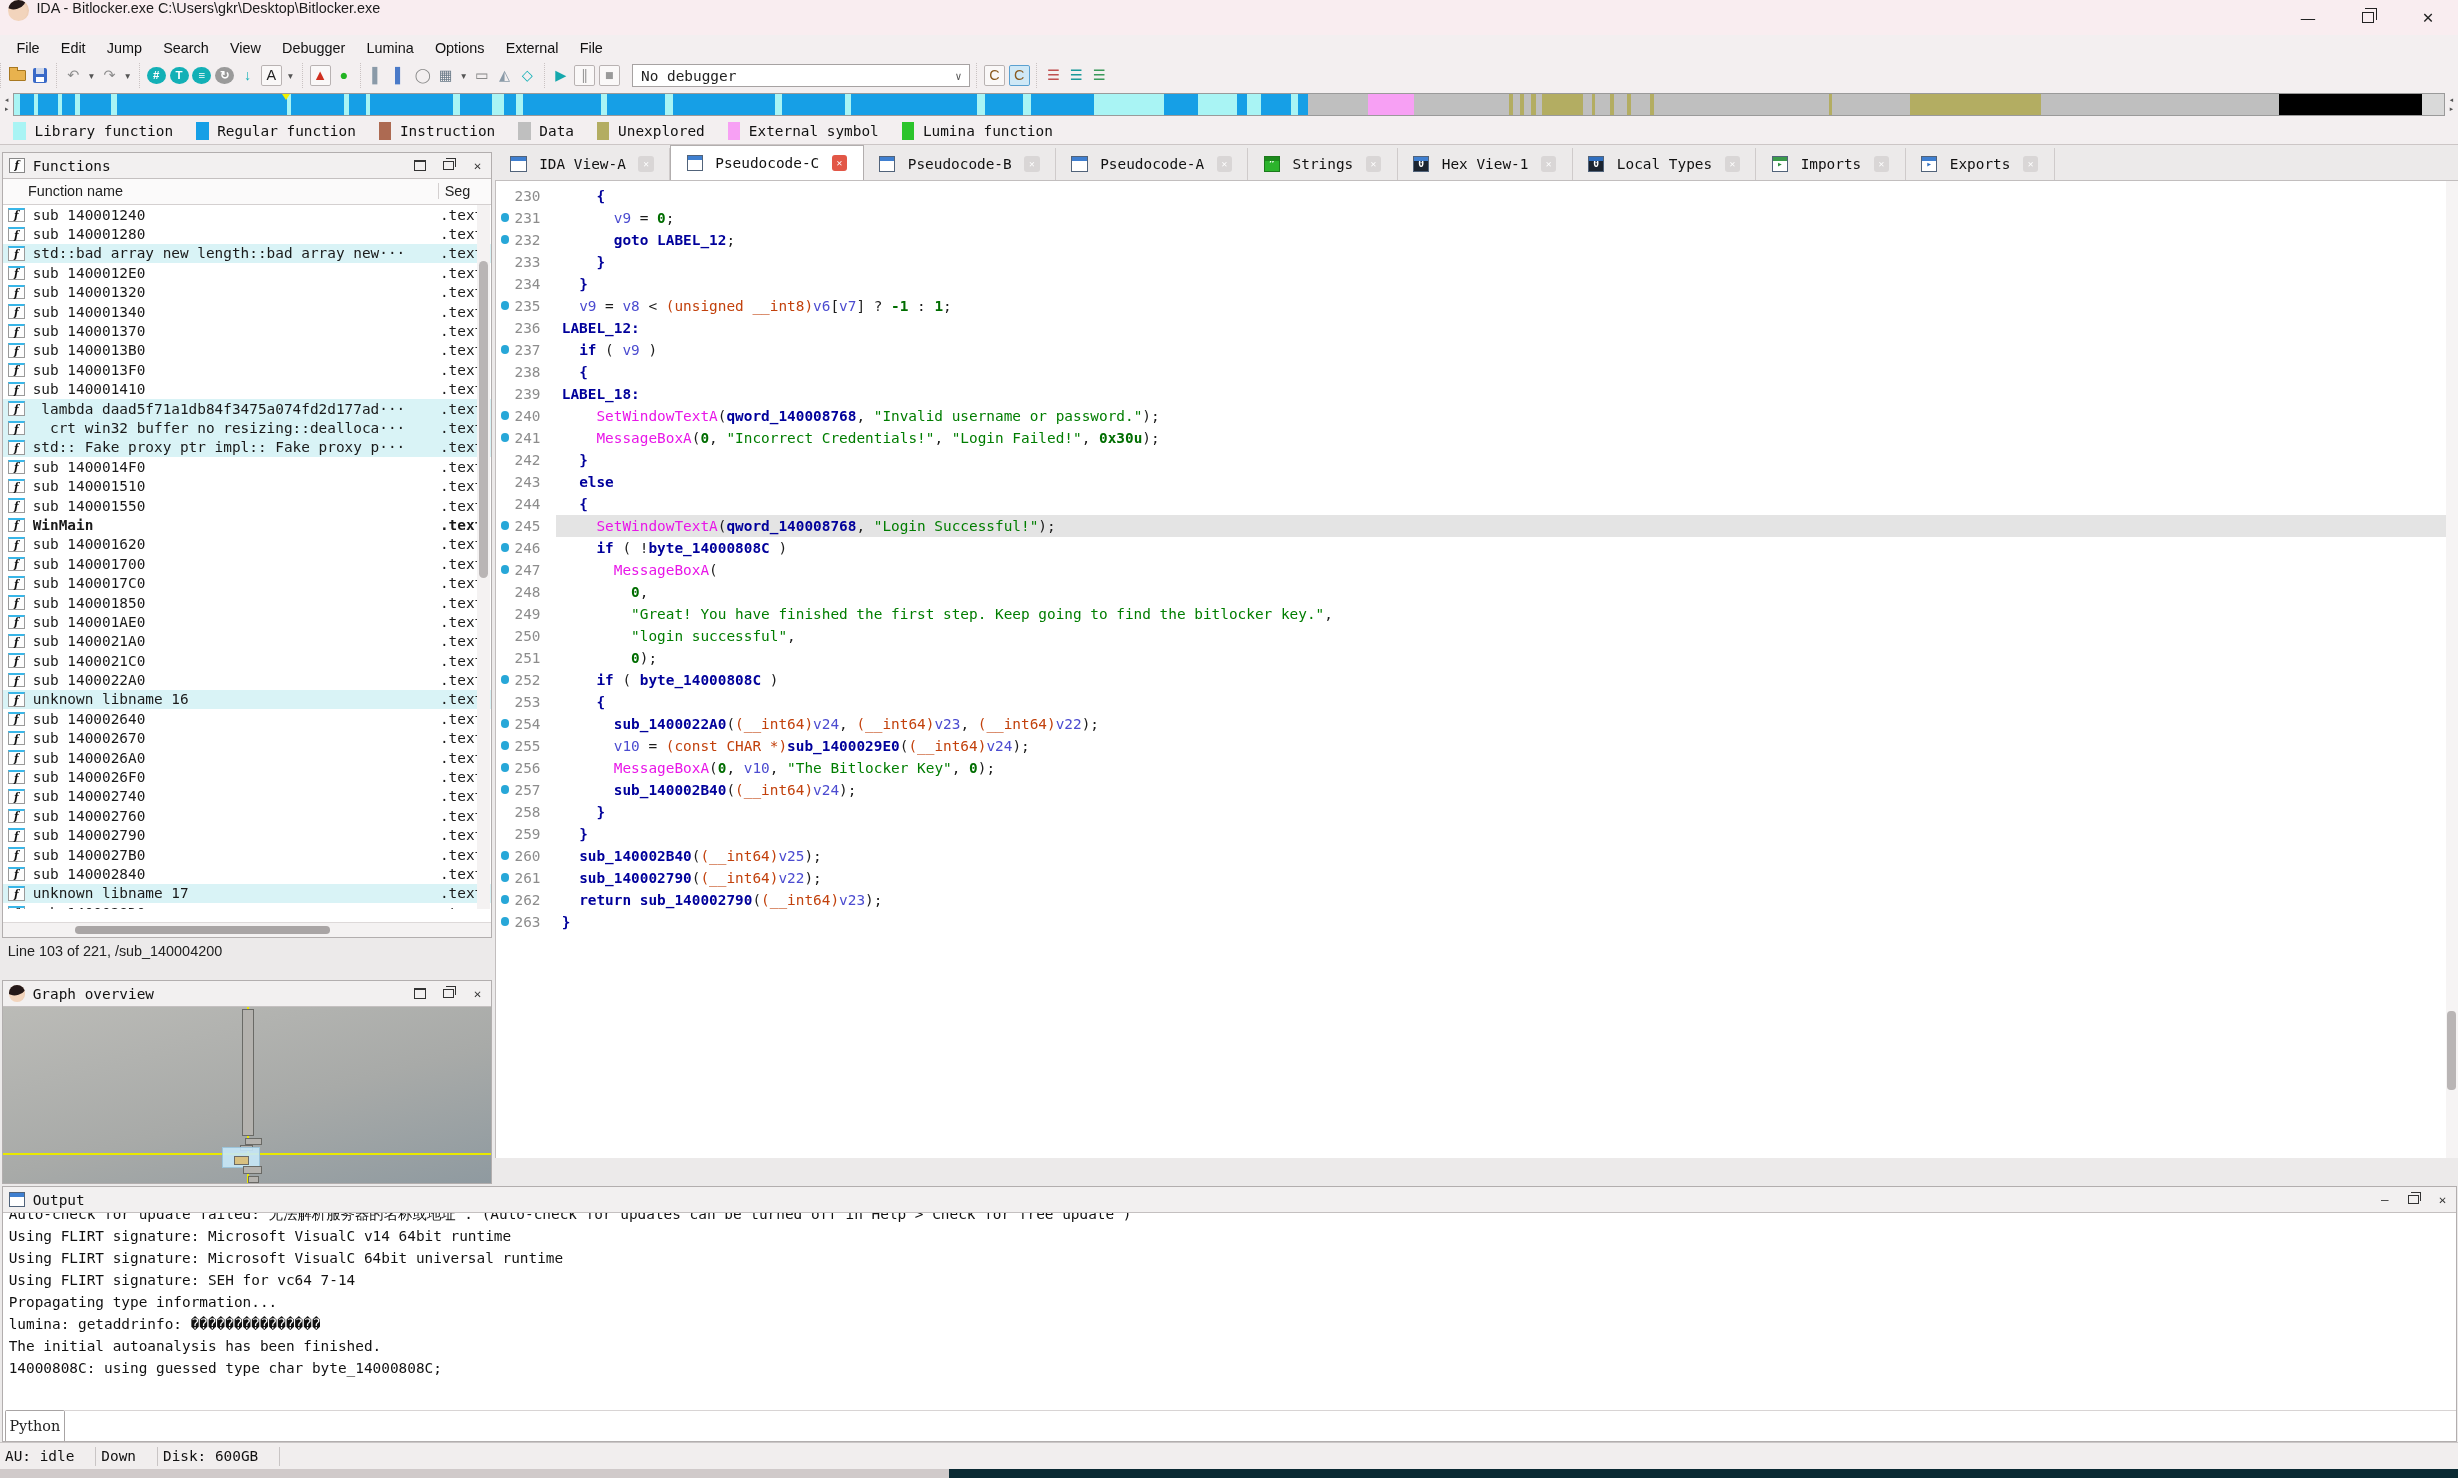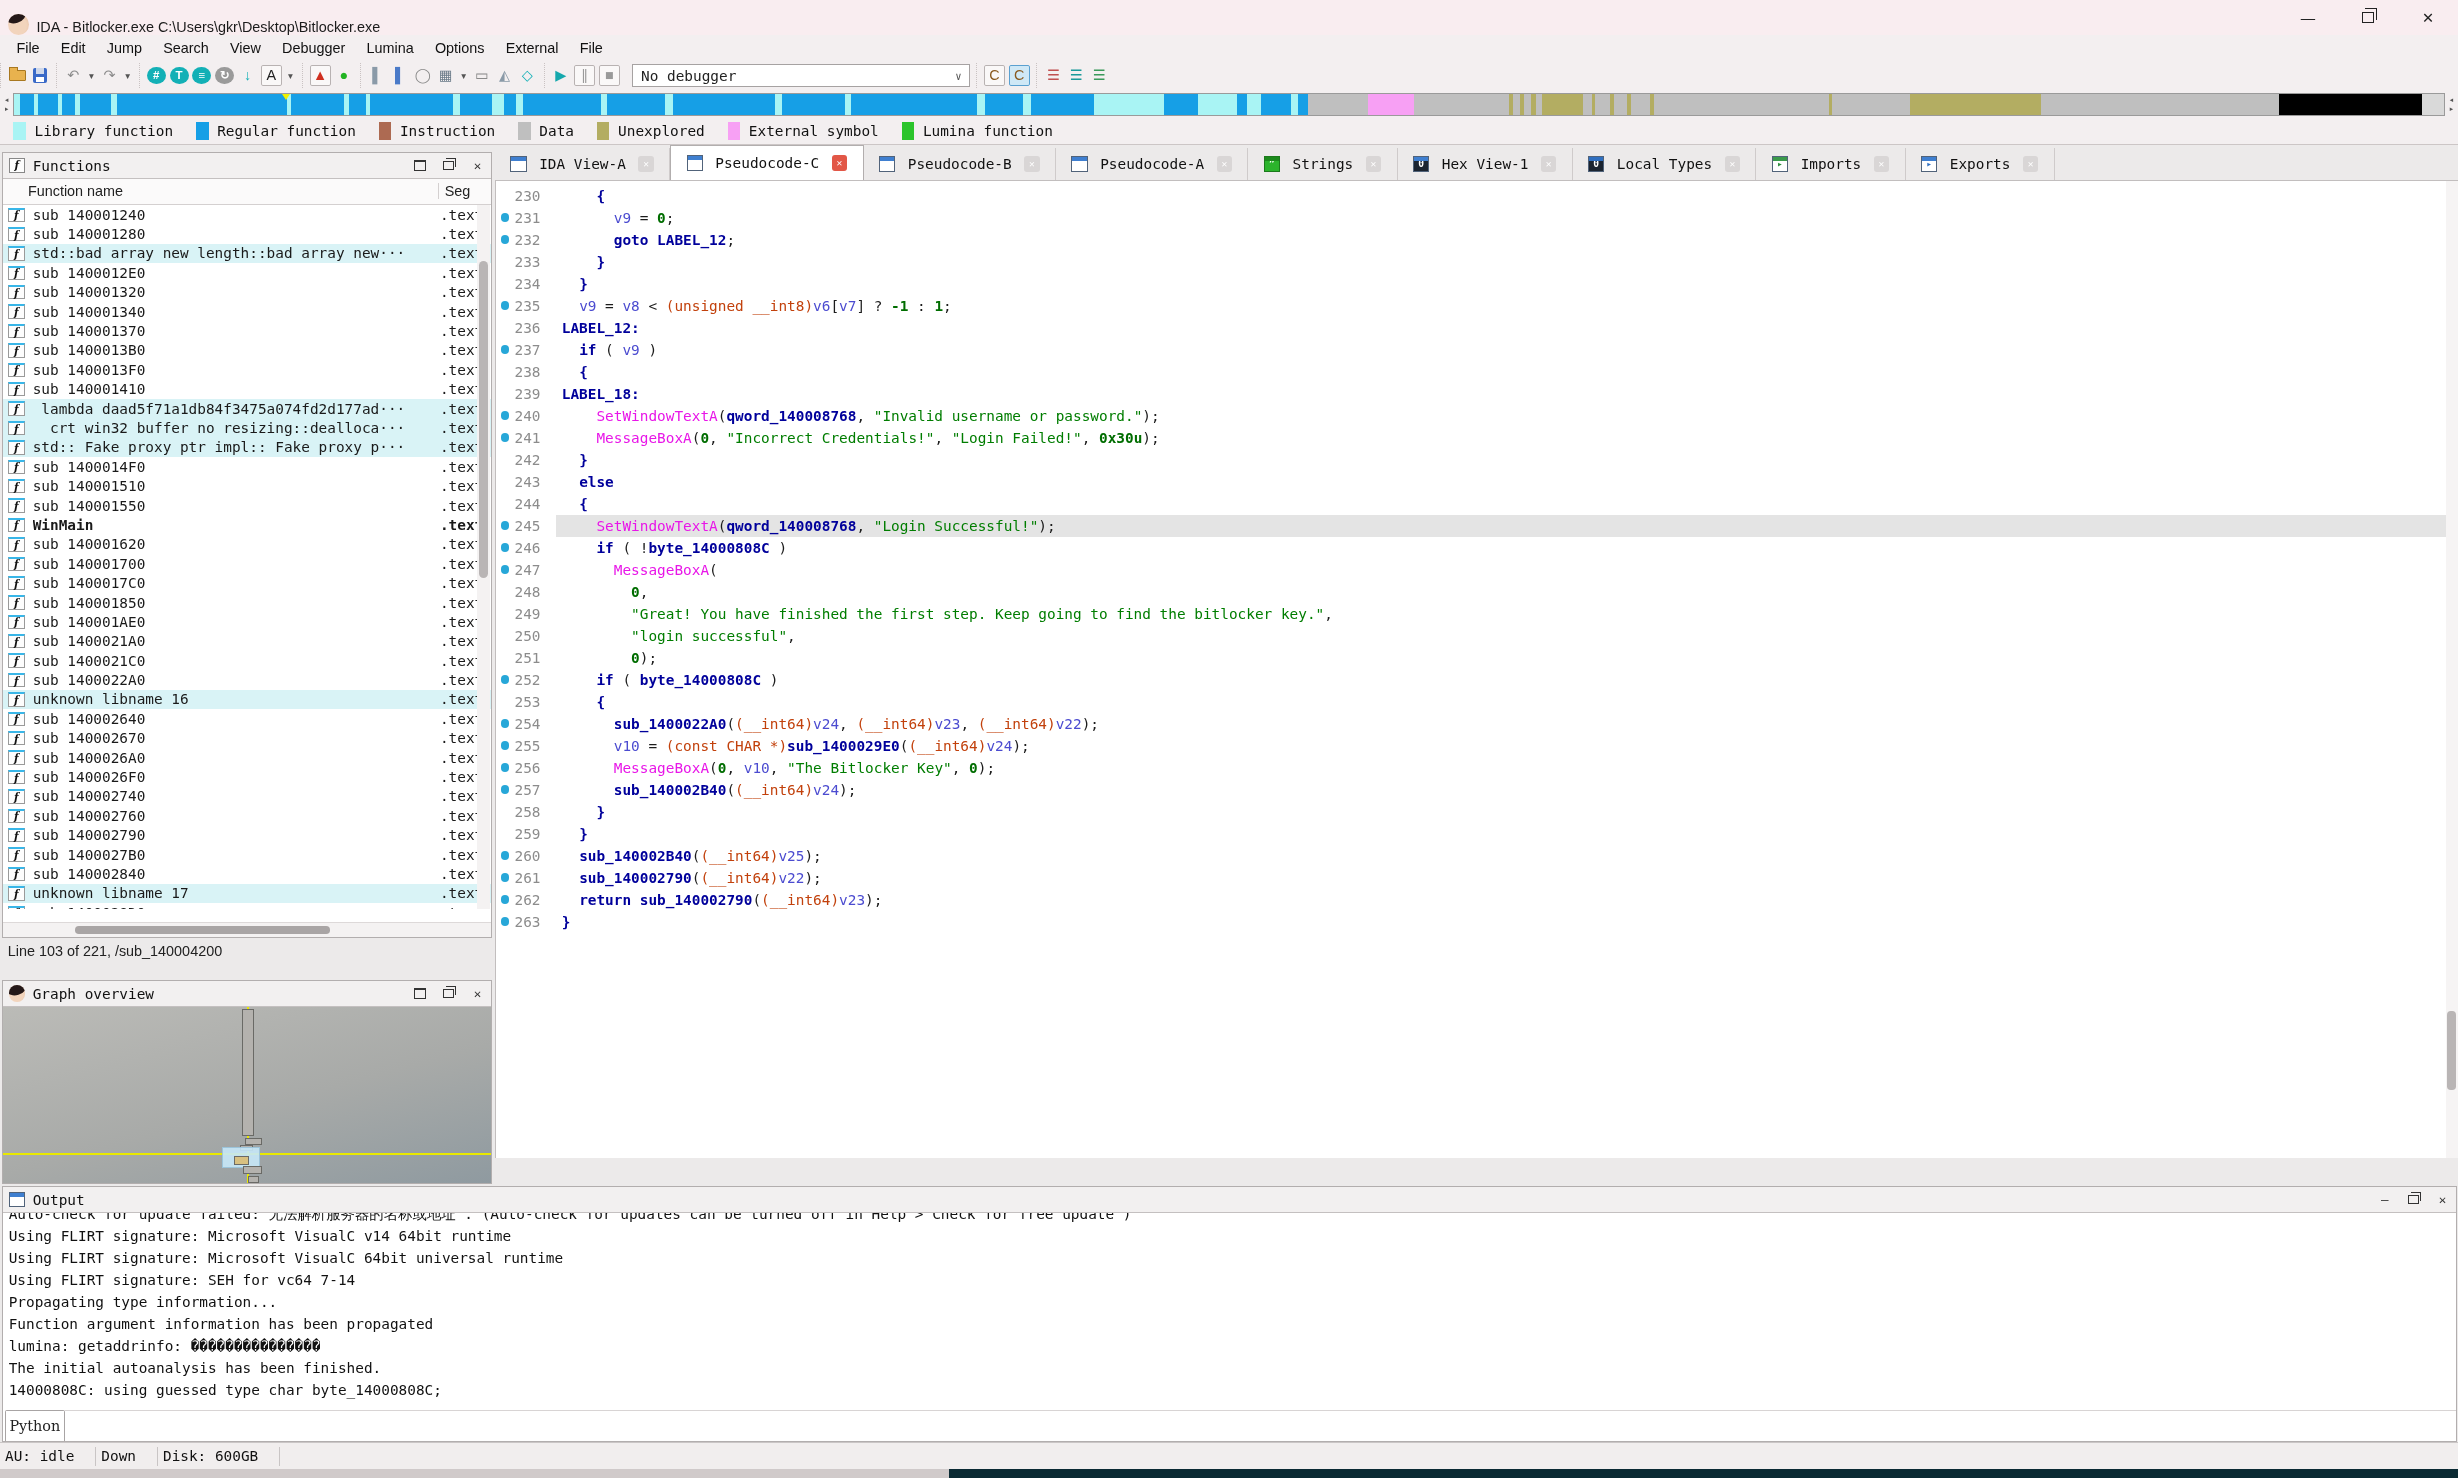--- a/index.html
+++ b/index.html
@@ -2,21 +2,21 @@
 <html><head>
 <meta charset="utf-8">
 <style>
   * { margin:0; padding:0; box-sizing:border-box; }
   html,body { width:2458px; height:1479px; overflow:hidden; background:#eceaea;
               font-family:"Liberation Sans", sans-serif; }
   #app { position:relative; width:2458px; height:1479px; background:#eceaea; }
 
   
   #titlebar { position:absolute; left:0; top:0; width:2458px; height:35px;
-              background:#f9edf0; display:flex; align-items:flex-end; }
+              background:#f9edf0; display:flex; align-items:flex-start; }
   .ida-logo { width:21px; height:21px; margin:0 7.7px 0 7.7px; border-radius:50%;
               background:radial-gradient(circle at 45% 55%, #f2d4bc 55%, #e0b89c 100%);
               position:relative; overflow:hidden; }
   .ida-logo::before { content:""; position:absolute; left:-2.9px; top:-5.8px; width:21px; height:15.4px;
               background:#241818; border-radius:50%; transform:rotate(-18deg); }
   #window-title { font-size:14.4px; color:#1b1b1b; }
   #win-controls { margin-left:auto; display:flex; height:100%; }
   .wbtn { width:60px; height:100%; display:flex; align-items:center; justify-content:center;
           font-size:14.4px; color:#222; }
   .restore-ico { width:11.5px; height:11.5px; border:1.4px solid #222; position:relative; background:#f9edf0;}
@@ -724,21 +724,20 @@
         <span class="pt-btn">✕</span>
       </span>
     </div>
     <div id="output-body">
       <div id="outlines">
           <div class="oline">Auto-check for update failed: 无法解析服务器的名称或地址 . (Auto-check for updates can be turned off in Help &gt; Check for free update )</div>
           <div class="oline">Using FLIRT signature: Microsoft VisualC v14 64bit runtime</div>
           <div class="oline">Using FLIRT signature: Microsoft VisualC 64bit universal runtime</div>
           <div class="oline">Using FLIRT signature: SEH for vc64 7-14</div>
           <div class="oline">Propagating type information...</div>
-          <div class="oline">Function argument information has been propagated</div>
           <div class="oline">lumina: getaddrinfo: ���������������</div>
           <div class="oline">The initial autoanalysis has been finished.</div>
           <div class="oline">14000808C: using guessed type char byte_14000808C;</div>
         </div>
     </div>
   </div>
 
   <div id="python-row">
     <div id="python-btn">Python</div>
     <div id="python-input"></div>

